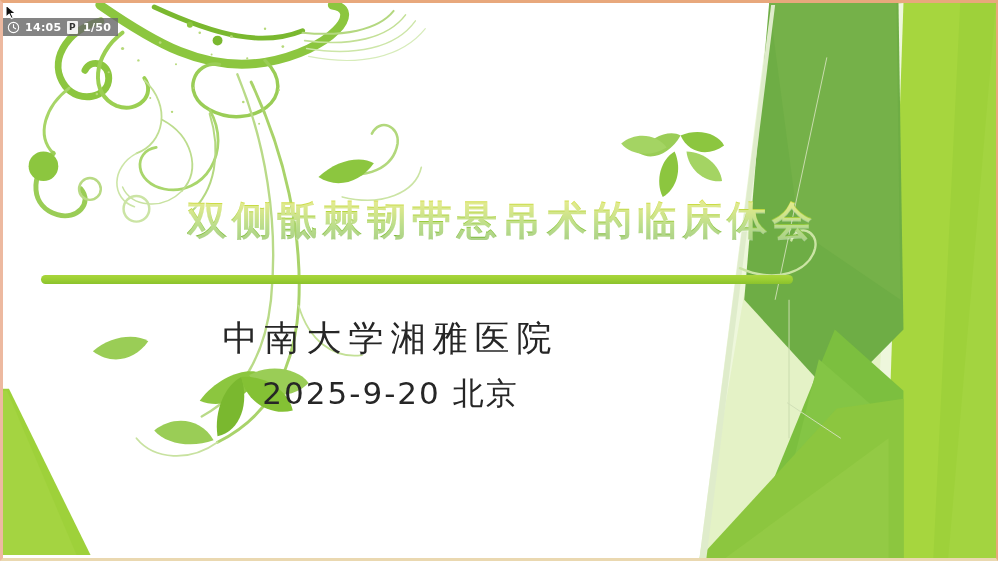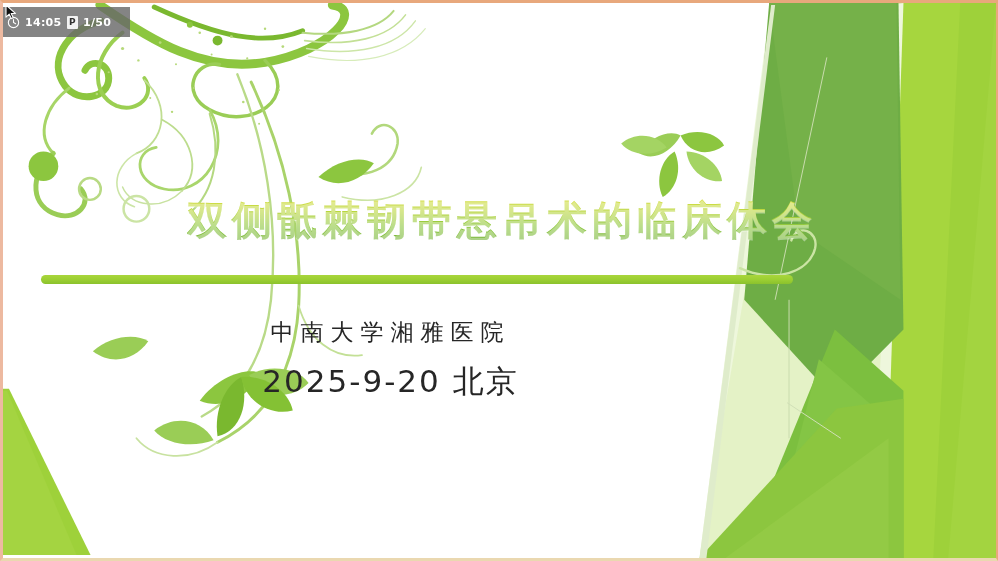--- a/index.html
+++ b/index.html
@@ -32,28 +32,28 @@
   
   #title-rule{position:absolute;left:38px;top:272px;width:752px;height:9px;
               border-radius:5px;
               background:linear-gradient(180deg,#a9d63c 0%,#9ccf33 50%,#8bc22c 100%);}
 
   
   #body-block{position:absolute;left:0;top:318px;width:775px;text-align:center;
               font-family:"DejaVu Sans","Liberation Sans",sans-serif;
               color:#262626;}
   .body-line{line-height:1.0;white-space:nowrap;}
-  #line-org{font-size:23px;letter-spacing:7px;margin-bottom:22px;}
+  #line-org{font-size:35px;letter-spacing:7px;margin-bottom:22px;}
   #line-name{font-size:29px;letter-spacing:9px;margin-bottom:20px;}
   #line-date{font-size:31px;letter-spacing:2px;text-align:center;}
 
   
-  #overlay-bar{position:absolute;left:0;top:4px;height:30px;
+  #overlay-bar{position:absolute;left:0;top:15px;height:18px;
                display:flex;align-items:center;gap:5px;
-               padding:0 19px 0 4px;
+               padding:0 7px 0 4px;
                background:rgba(105,105,105,.82);
                color:#fff;font-size:11px;font-weight:700;
                font-family:"DejaVu Sans","Liberation Sans",sans-serif;
                letter-spacing:.3px;}
   #overlay-bar .ov-icon{display:flex;align-items:center;}
   #page-badge{display:inline-block;background:#f2f2f2;color:#333;
               font-size:9px;font-weight:700;line-height:1;
               padding:2px 2px 2px 2.5px;border-radius:1px;}
   #cursor{position:absolute;left:2px;top:1px;width:14px;height:16px;}
 </style>

